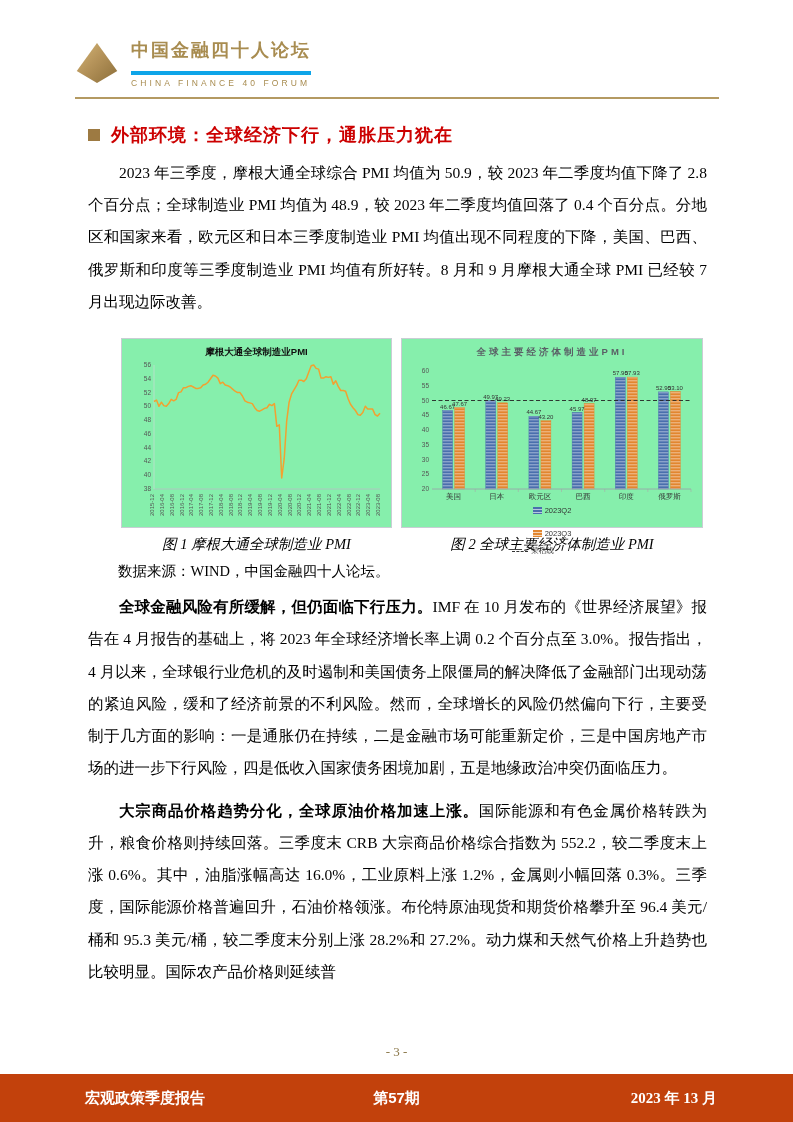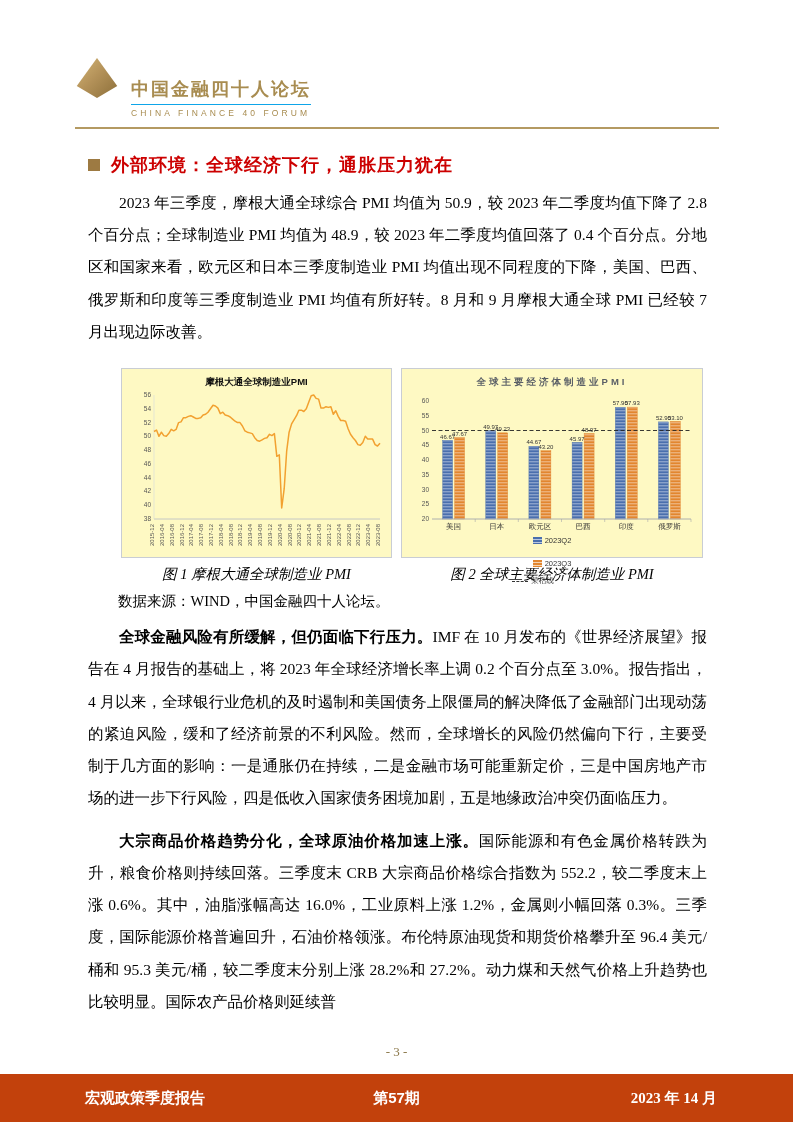--- a/index.html
+++ b/index.html
@@ -11,35 +11,35 @@
   }
   
   .header { padding:38px 74px 0 75px; }
   .logo-row { display:flex; align-items:center; gap:12px; }
   .logo-mark {
     width:44px; height:40px;
     background:linear-gradient(135deg,#d6b878 0%, #b5935a 45%, #8a6d38 100%);
     clip-path:polygon(50% 0%, 96% 70%, 50% 100%, 4% 70%);
   }
   .logo-text { display:flex; flex-direction:column; }
-  .org-cn { font-size:18px; font-weight:bold; color:#a88c50; letter-spacing:2px;margin-top:39px; }
-  .org-en { font-size:8.5px; color:#a88c50; letter-spacing:3.1px; border-top:1px solid #0ea5e9; margin-top:3px; padding-top:3px; font-family:"Liberation Sans",sans-serif; }
+  .org-cn { font-size:18px; font-weight:bold; color:#a88c50; letter-spacing:2px; }
+  .org-en { font-size:8.5px; color:#a88c50; letter-spacing:3.1px; border-top:4px solid #0ea5e9; margin-top:9px; padding-top:3px; font-family:"Liberation Sans",sans-serif; }
   .header-rule { margin-top:9px; height:2px; background:#b49a62; }
   
   .content { padding:14px 86px 0 88px; }
   .section-title { display:flex; align-items:center; margin-top:10px; }
   .bullet { display:inline-block; width:12px; height:12px; background:#9d7a42; margin-right:11px; flex:0 0 auto; }
   .section-title-text { font-size:18px; font-weight:bold; color:#cc0000; letter-spacing:1px; }
   p.body { font-size:15.5px; line-height:2.08; text-align:justify; margin-top:10px; }
   p.indent, p.body { text-indent:2em; }
   p.body b { font-weight:bold; }
   
   .charts-row { display:flex; gap:9px; margin:20px 0 0 33px; }
   .chart-box {
-    border:1px solid #c9cdd4; background:#fef9c3; height:190px;
+    border:1px solid #c9cdd4; background:#86efac; height:190px;
     font-family:"Liberation Sans",sans-serif;
   }
   .chart-box.c1 { width:271px; }
   .chart-box.c2 { width:302px; }
   .chart-title { text-align:center; font-size:9.5px; font-weight:bold; padding-top:7px; color:#111; }
   .chart-title.t2 { font-weight:bold; color:#5a5f66; letter-spacing:3px; }
   .chart-svg { display:block; margin:0 auto; }
   .legend { display:flex; flex-direction:column; margin-top:1px; font-size:7.5px; color:#333; }
   .lg-row { display:flex; justify-content:center; gap:14px; align-items:center;flex-direction:column; }
   .lg-row.lg-right { justify-content:flex-end; padding-right:38px; margin-top:8px; }
@@ -221,16 +221,16 @@
     <p class="body after-figs"><b>全球金融风险有所缓解，但仍面临下行压力。</b><span>IMF 在 10 月发布的《世界经济展望》报告在 4 月报告的基础上，将 2023 年全球经济增长率上调 0.2 个百分点至 3.0%。报告指出，4 月以来，全球银行业危机的及时遏制和美国债务上限僵局的解决降低了金融部门出现动荡的紧迫风险，缓和了经济前景的不利风险。然而，全球增长的风险仍然偏向下行，主要受制于几方面的影响：一是通胀仍在持续，二是金融市场可能重新定价，三是中国房地产市场的进一步下行风险，四是低收入国家债务困境加剧，五是地缘政治冲突仍面临压力。</span></p>
 
     <p class="body"><b>大宗商品价格趋势分化，全球原油价格加速上涨。</b><span>国际能源和有色金属价格转跌为升，粮食价格则持续回落。三季度末 CRB 大宗商品价格综合指数为 552.2，较二季度末上涨 0.6%。其中，油脂涨幅高达 16.0%，工业原料上涨 1.2%，金属则小幅回落 0.3%。三季度，国际能源价格普遍回升，石油价格领涨。布伦特原油现货和期货价格攀升至 96.4 美元/桶和 95.3 美元/桶，较二季度末分别上涨 28.2%和 27.2%。动力煤和天然气价格上升趋势也比较明显。国际农产品价格则延续普</span></p>
   </main>
 
   <div class="page-num">- 3 -</div>
 
   <footer class="footer">
     <span class="f-left">宏观政策季度报告</span>
     <span class="f-center">第57期</span>
-    <span class="f-right">2023 年 14 月</span>
+    <span class="f-right">2023 年 13 月</span>
   </footer>
 
 </div>
 
 </body></html>

